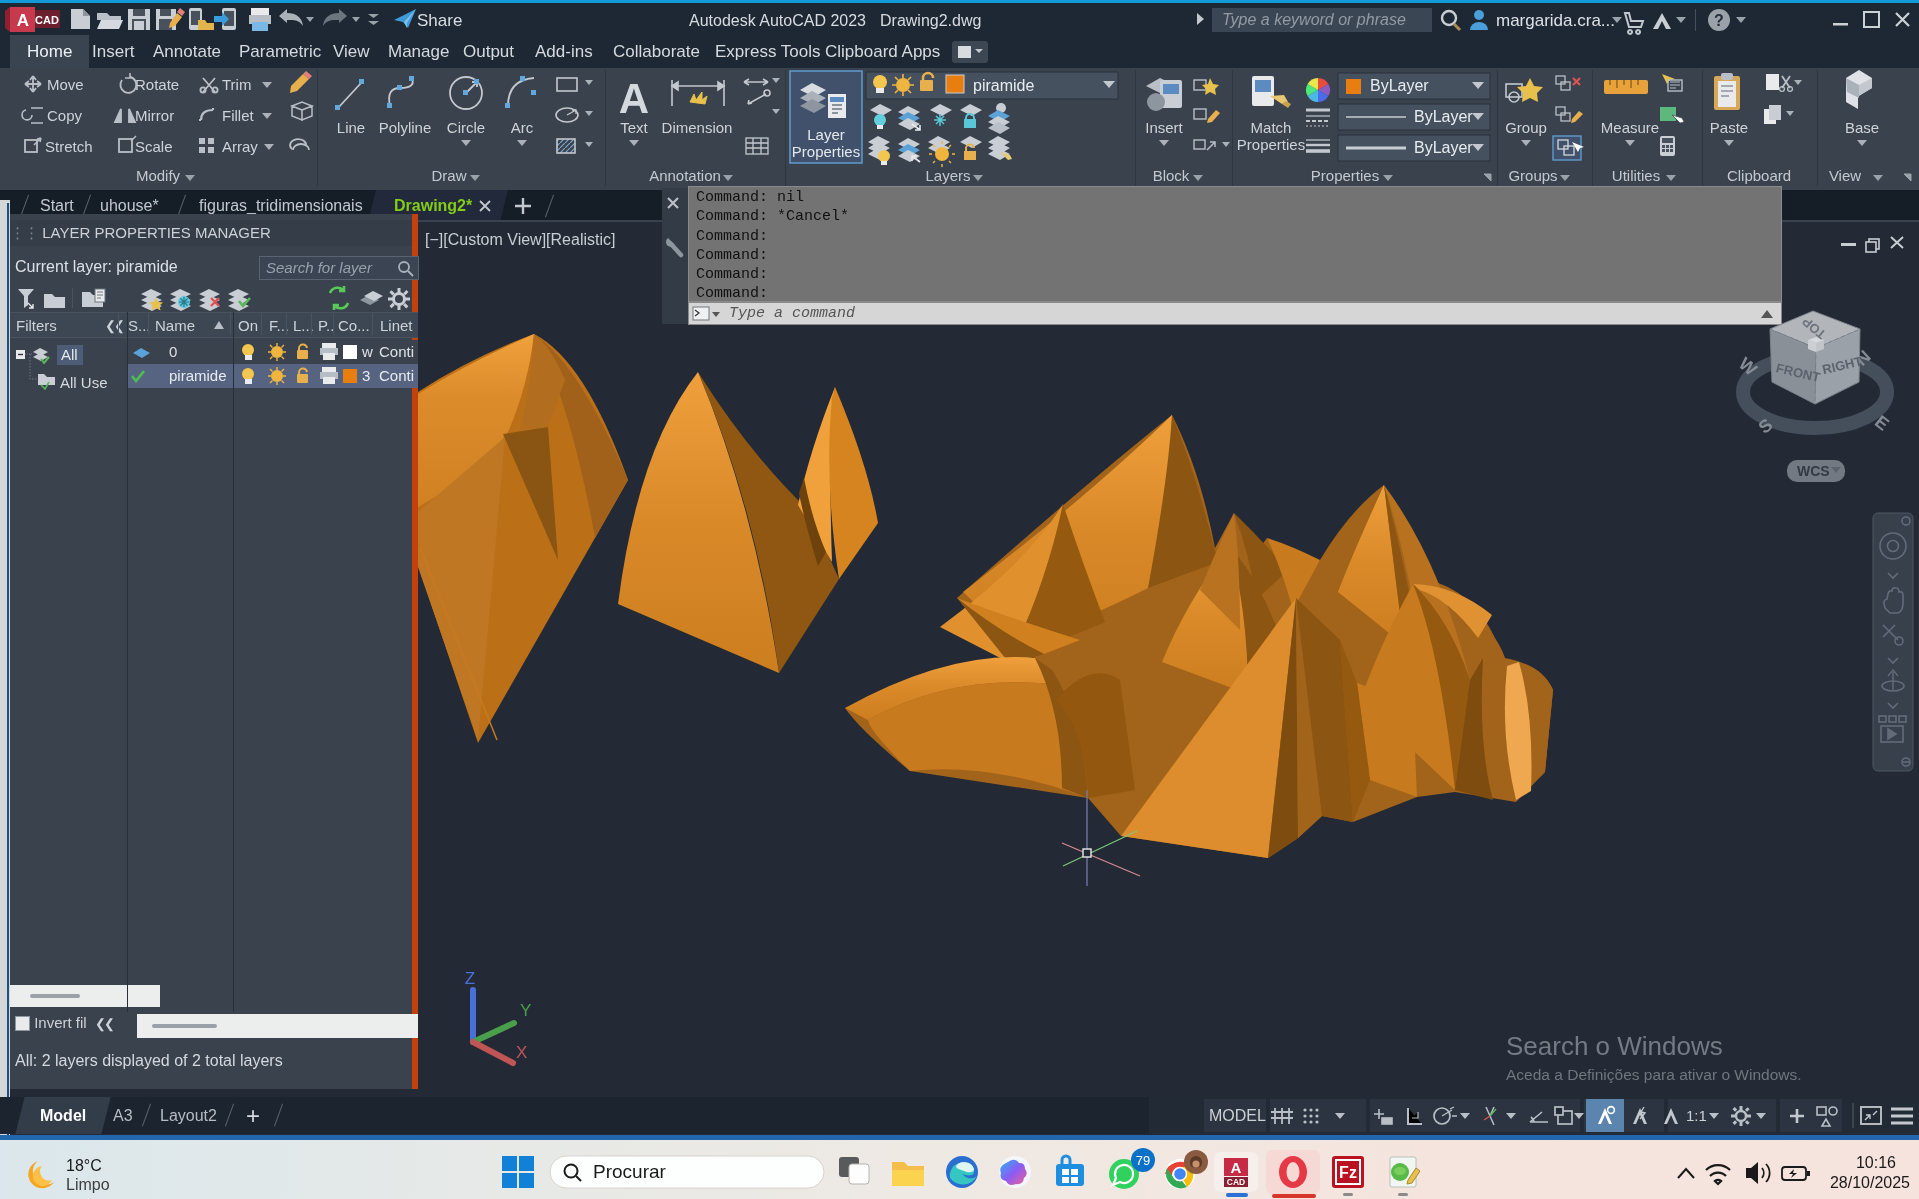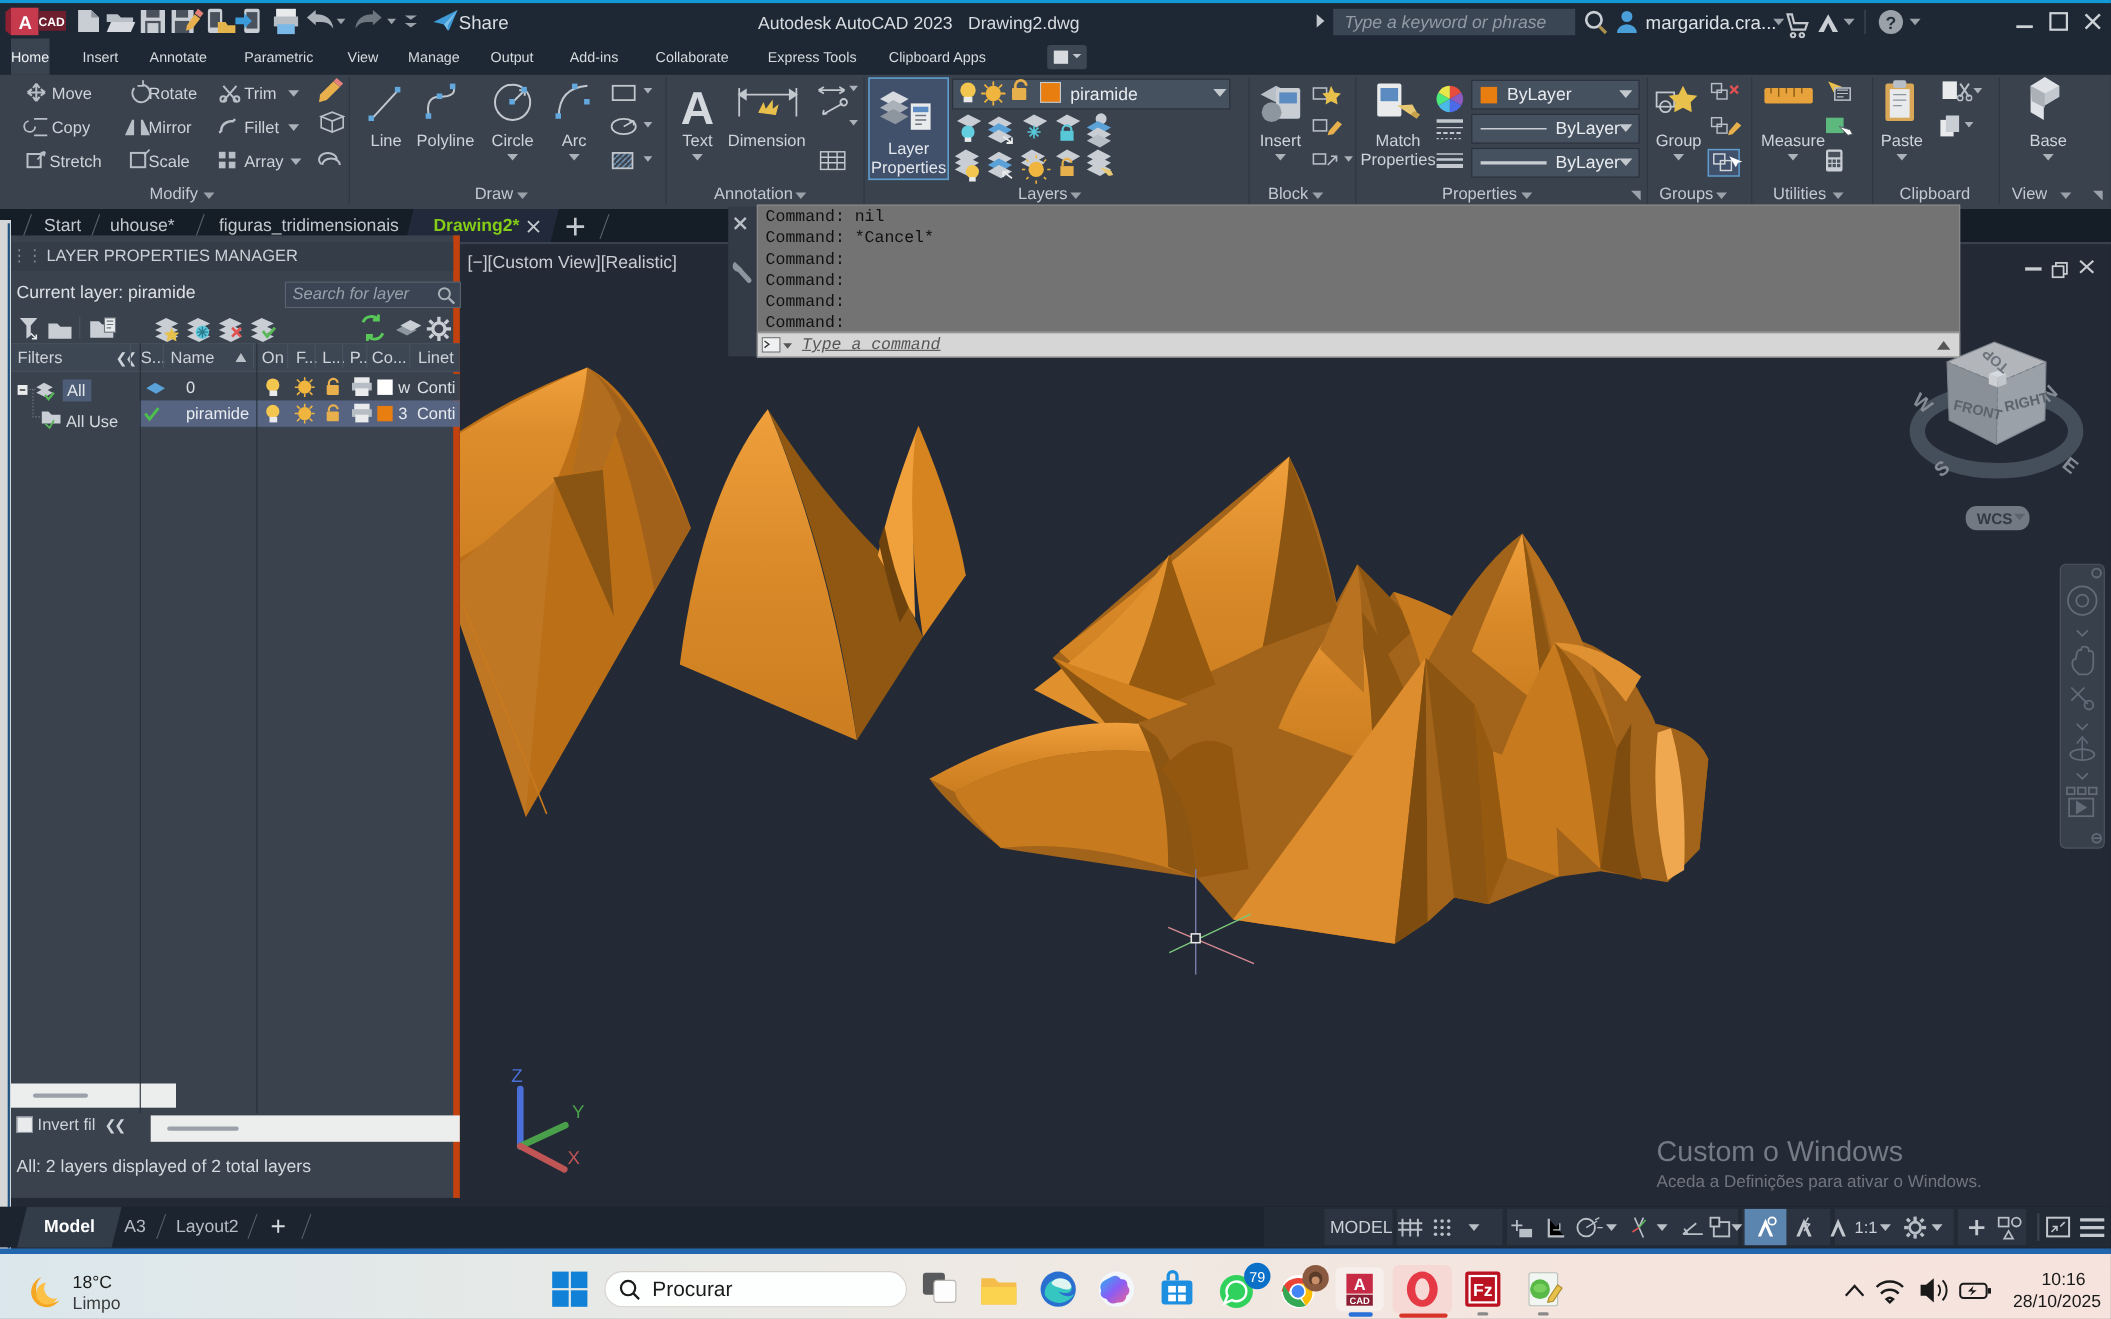--- a/index.html
+++ b/index.html
@@ -4,21 +4,21 @@
 <style>
   html,body{margin:0;padding:0;background:#242a35;}
   *{box-sizing:border-box;}
   .app{position:relative;width:1919px;height:1199px;overflow:hidden;
        font-family:"Liberation Sans",sans-serif;color:#cfd4da;}
   .abs{position:absolute;}
   
   .topline{left:0;top:0;width:1919px;height:3px;background:#129ad8;}
   .titlebar{left:0;top:3px;width:1919px;height:32px;background:#1e2834;}
   .menubar{left:0;top:35px;width:1919px;height:33px;background:#1e2834;}
-  .mtab{position:absolute;top:0;height:33px;line-height:33px;font-size:13px;color:#d6dade;padding:0 0;}
+  .mtab{position:absolute;top:0;height:33px;line-height:33px;font-size:17px;color:#d6dade;padding:0 17px;}
   .mtab.active{background:#3a4450;color:#eef1f4;}
   .ribbon{left:0;top:68px;width:1919px;height:122px;background:#3a424e;}
   .filetabs{left:0;top:190px;width:1919px;height:32px;background:#151d27;font-size:16px;color:#c2c8ce;}
   .ftab{position:absolute;top:0;height:32px;line-height:32px;}
   .fslash{position:absolute;top:4px;height:24px;width:1px;background:#57606b;transform:rotate(20deg);}
   
   .viewport{left:10px;top:222px;width:1909px;height:875px;background:#242a35;}
   .vplabel{left:425px;top:231px;font-size:16px;color:#c8cdd3;}
   .wm1{left:1506px;top:1031px;font-size:26px;color:#747b85;}
   .wm2{left:1506px;top:1066px;font-size:15.5px;color:#70767f;text-align:center;}
@@ -693,37 +693,37 @@
           <rect x="1889" y="716" width="7" height="6"></rect>
           <rect x="1899" y="716" width="7" height="6"></rect>
         <rect x="1881" y="726" width="22" height="16"></rect>
           <path d="M1888,729 l8,5 -8,5 z" fill="#6e7785"></path>
         <circle cx="1906" cy="762" r="4"></circle>
           <path d="M1903,762 h6"></path>
       </g>
     </g>
   </svg>
   <div class="abs vplabel">[−][Custom View][Realistic]</div>
-  <div class="abs wm1">Custom o Windows</div>
+  <div class="abs wm1">Search o Windows</div>
   <div class="abs wm2">Aceda a Definições para ativar o Windows.</div>
   <div class="abs cmdgrip" id="cmdgrip">
     <svg width="26" height="136">
       <path d="M6,10 l10,10 M16,10 l-10,10" stroke="#b9bfc6" stroke-width="2.2"></path>
       <path d="M9,56 l10,11" stroke="#8d959e" stroke-width="4.5" stroke-linecap="round"></path>
         <path d="M6,50 a5,5 0 1 0 7,7 l-4,-4 z" fill="#8d959e"></path>
     </svg>
   </div>
   <div class="abs cmdhist">Command: nil<br>Command: *Cancel*<br>Command:<br>Command:<br>Command:<br>Command:</div>
   <div class="abs cmdin" id="cmdin">
     <svg width="30" height="21" style="position:absolute;left:3px;top:1px">
         <rect x="1" y="3" width="16" height="13" fill="#eef0f2" stroke="#777"></rect>
         <path d="M3,6 l4,3 -4,3" stroke="#333" stroke-width="1.2" fill="none"></path>
         <path d="M20,8 l4,5 4,-5 z" fill="#555"></path>
       </svg>
-    <span style="position:absolute;left:40px;font-style:italic;text-decoration:underline;">Type a command</span>
+    <span style="position:absolute;left:40px;font-style:italic;">Type a command</span>
     <svg width="16" height="12" style="position:absolute;right:6px;top:5px">
         <path d="M8,2 L14,10 L2,10 z" fill="#555"></path>
       </svg>
   </div>
   <div class="abs lstrip"></div>
   <div class="abs lpanel" id="lpanel">
     <div class="lp-title"><span style="color:#7d858f;letter-spacing:-1px;">⋮⋮</span>&nbsp;LAYER PROPERTIES MANAGER</div>
     <div class="lp-row2">Current layer: piramide</div>
     <div class="searchbox">Search for layer
       <svg width="17" height="17" style="position:absolute;right:4px;top:3px">

